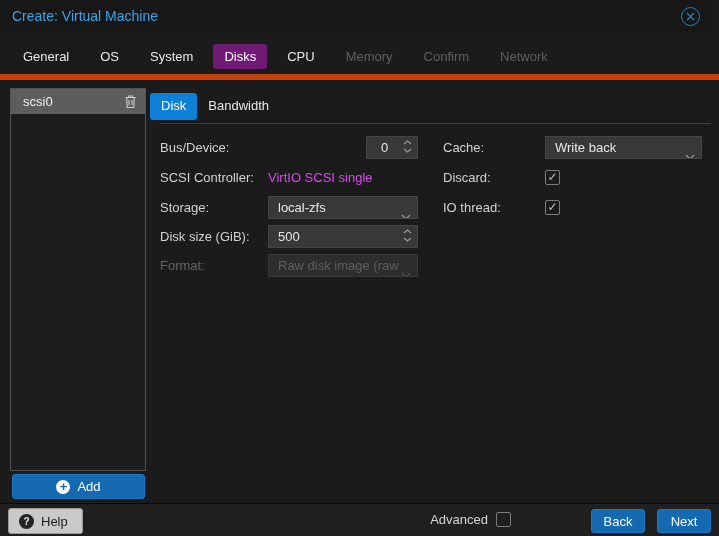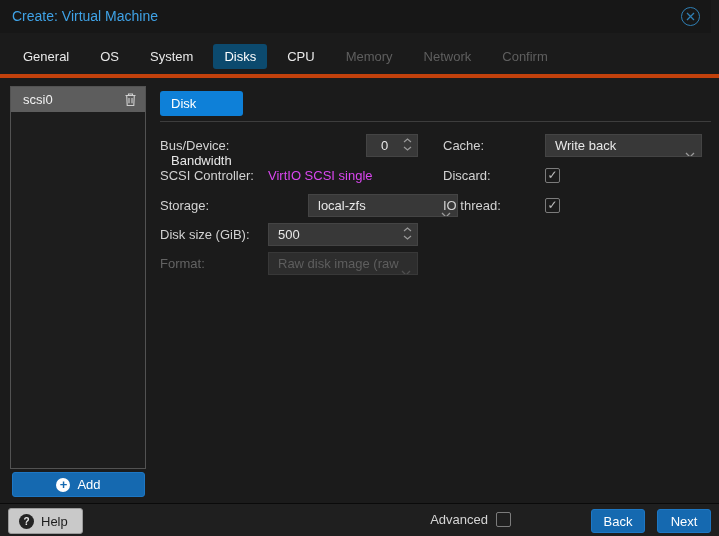--- a/index.html
+++ b/index.html
@@ -26,25 +26,25 @@
   .close-btn svg { display:block; }
 
   
   .wizard-tabs {
     position:absolute; top:41px; left:12px; right:8px; height:30px;
     display:flex; align-items:center; gap:9px;
   }
   .wtab {
     padding:5px 11px; border-radius:3px; color:#e8e8e8; cursor:pointer; white-space:nowrap;
   }
-  .wtab.active { background:#0c4a6e; color:#fff; }
+  .wtab.active { background:#701a75; color:#fff; }
   .wtab.disabled { color:#5f5f5f; cursor:default; }
 
   
-  .content { position:absolute; top:74px; left:0; right:0; bottom:33px; border-top:4px solid #c2410c; background:#1b1b1b; }
+  .content { position:absolute; top:74px; left:0; right:0; bottom:33px; border-top:6px solid #c2410c; background:#1b1b1b; }
 
   
   .disk-list {
     position:absolute; left:10px; top:8px; width:136px; height:383px;
     border:1px solid #525252; background:#1d1d1d;
   }
   .disk-item {
     height:25px; background:#5d5d5d; color:#f2f2f2;
     display:flex; align-items:center; padding:0 8px 0 12px; cursor:pointer;
   }
@@ -55,21 +55,21 @@
     background:#1569b0; border:1px solid #1d77c4; border-radius:3px; color:#fff;
     display:flex; align-items:center; justify-content:center; gap:7px; cursor:pointer;
   }
   .plus-circle {
     width:14px; height:14px; background:#ffffff; border-radius:50%;
     color:#1569b0; font-weight:bold; font-size:13px; line-height:13px;
     display:flex; align-items:center; justify-content:center;
   }
 
   
-  .inner-tabs { position:absolute; left:160px; top:13px; height:27px; display:flex; gap:32px;flex-direction:column; }
+  .inner-tabs { position:absolute; left:150px; top:13px; height:27px; display:flex; gap:0; }
   .itab { padding:5px 11px; border-radius:3px; color:#e8e8e8; cursor:pointer; }
   .itab.active { background:#0e80d8; color:#fff; }
   .inner-divider { position:absolute; left:160px; right:8px; top:43px; height:1px; background:#3d3d3d; }
 
   
   .row { position:absolute; height:23px; }
   .flabel { position:absolute; left:0; top:0; line-height:23px; color:#d2d2d2; }
   .flabel.disabled { color:#636363; }
   .field {
     position:absolute; top:0; height:23px; background:#383838; border:1px solid #444444;
@@ -126,22 +126,22 @@
     </span>
   </div>
 
   <div class="wizard-tabs">
     <span class="wtab">General</span>
     <span class="wtab">OS</span>
     <span class="wtab">System</span>
     <span class="wtab active">Disks</span>
     <span class="wtab">CPU</span>
     <span class="wtab disabled">Memory</span>
+    <span class="wtab disabled">Confirm</span>
     <span class="wtab disabled">Network</span>
-    <span class="wtab disabled">Confirm</span>
   </div>
 
   <div class="content">
 
     <div class="disk-list">
       <div class="disk-item">
         <span class="disk-item-label">scsi0</span>
         <span class="trash">
           <svg width="13" height="15" viewBox="0 0 13 15">
             <path d="M1.5 3.5 H11.5 M4.5 3.5 V2 H8.5 V3.5 M2.7 3.5 L3.2 13.5 H9.8 L10.3 3.5 M5 6 V11.3 M8 6 V11.3" stroke="#d0d0d0" stroke-width="1.1" fill="none"></path>
@@ -187,21 +187,21 @@
 
     <div class="row" style="left:160px; top:86px; width:551px;">
       <span class="flabel">SCSI Controller:</span>
       <span class="static-value" style="left:108px;">VirtIO SCSI single</span>
       <span class="flabel" style="left:283px;">Discard:</span>
       <span class="checkbox checked" style="left:385px;"></span>
     </div>
 
     <div class="row" style="left:160px; top:116px; width:551px;">
       <span class="flabel">Storage:</span>
-      <span class="field" style="left:108px; width:150px;margin-left:40px;">
+      <span class="field" style="left:108px; width:150px;">
         <span>local-zfs</span>
         <span class="chev">
           <svg width="10" height="6" viewBox="0 0 10 6">
               <path d="M1 1 L5 5 L9 1" stroke="#9a9a9a" fill="none" stroke-width="1.3"></path>
             </svg>
         </span>
       </span>
       <span class="flabel" style="left:283px;">IO thread:</span>
       <span class="checkbox checked" style="left:385px;"></span>
     </div>

